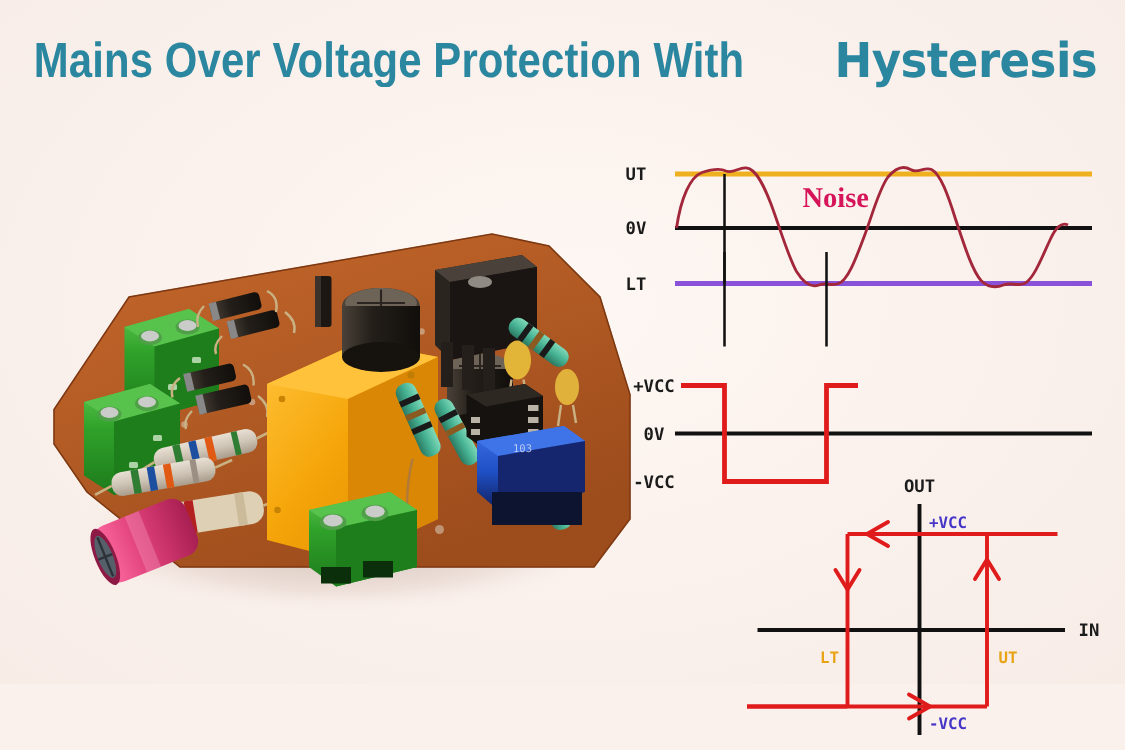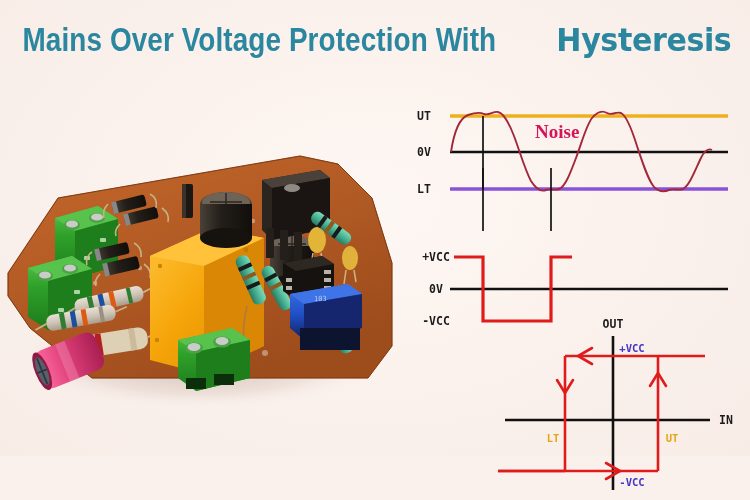--- a/index.html
+++ b/index.html
@@ -21,21 +21,21 @@
     font-weight:bold;font-size:33px;letter-spacing:.1px;
     line-height:48px;
     transform:scaleX(.94);transform-origin:center center;
   }
   .title .t1{font-family:"Liberation Sans Narrow","Liberation Sans",sans-serif;
              display:inline-block;transform:scaleX(.9);transform-origin:left center;}
   .title .t2{font-family:"DejaVu Sans",sans-serif;font-weight:bold;font-size:32px;
              display:inline-block;margin-left:8px;letter-spacing:-.4px;}
 
   
-  .photo{position:absolute;left:0;top:78px;width:400px;height:330px;text-decoration:underline;}
+  .photo{position:absolute;left:28px;top:78px;width:400px;height:330px;text-decoration:underline;}
   .photo svg{display:block;}
 
   
   .diagram{position:absolute;left:410px;top:88px;width:340px;height:412px;}
   .diagram svg{display:block;}
 
   .lbl{font-family:"DejaVu Sans Mono","Liberation Mono",monospace;
        font-weight:bold;font-size:11.5px;fill:#1b1b1b;}
   .lbl-sm{font-family:"DejaVu Sans Mono","Liberation Mono",monospace;
        font-weight:bold;font-size:10.5px;}

